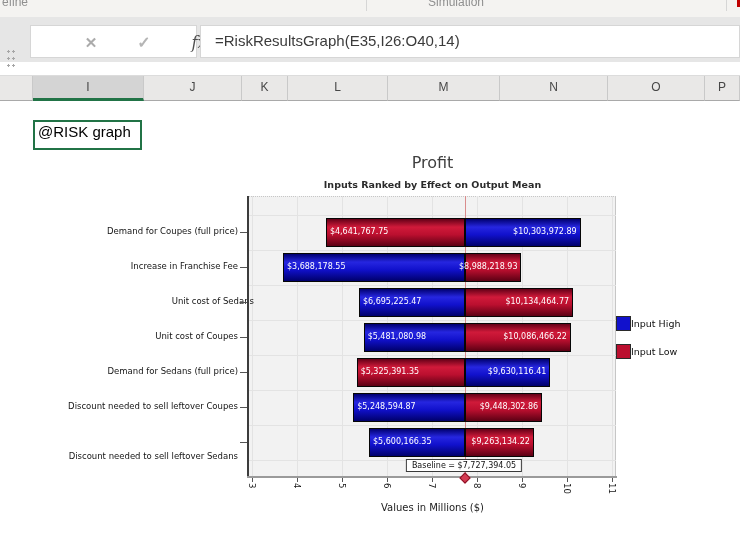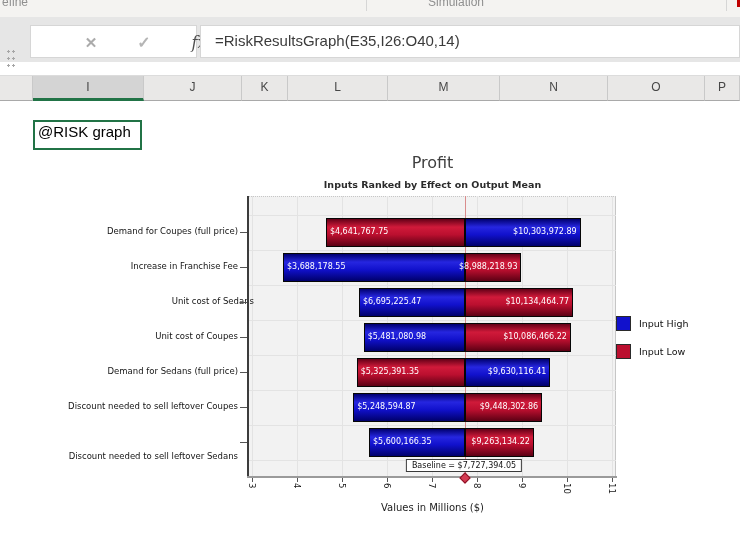--- a/index.html
+++ b/index.html
@@ -52,21 +52,21 @@
   .valab{color:#fff;font-size:8px;white-space:nowrap;}
   .catlab{font-size:8.5px;color:#141414;white-space:nowrap;text-align:right;}
   .ticklab{writing-mode:vertical-rl;font-size:8.5px;color:#141414;}
   #baseline-box{left:464px;top:459px;transform:translateX(-50%);background:#fff;border:1px solid #3a3a3a;
         padding:1px 5px;font-size:8px;color:#111;white-space:nowrap;}
   #baseline-marker{left:461px;top:474px;width:6px;height:6px;background:#d43b52;border:1px solid #8a0f24;
         transform:rotate(45deg);}
   #legend{left:616px;top:316px;}
   .leg-row{display:flex;align-items:center;margin-bottom:13px;}
   .leg-sw{width:15px;height:15px;border:1px solid #2a2a2a;box-sizing:border-box;}
-  .leg-tx{margin-left:8px;font-size:9.5px;color:#111;font-family:"DejaVu Sans",sans-serif;}
+  .leg-tx{font-size:9.5px;color:#111;font-family:"DejaVu Sans",sans-serif;}
 </style>
 </head>
 <body>
 
 <div id="screen">
 
   <div id="ribbon" class="abs">
     <div class="ribbon-frag abs" style="left:2px;">efine</div>
     <div class="ribbon-frag abs" style="left:428px;">Simulation</div>
     <div class="ribbon-sep abs" style="left:366px;"></div>

